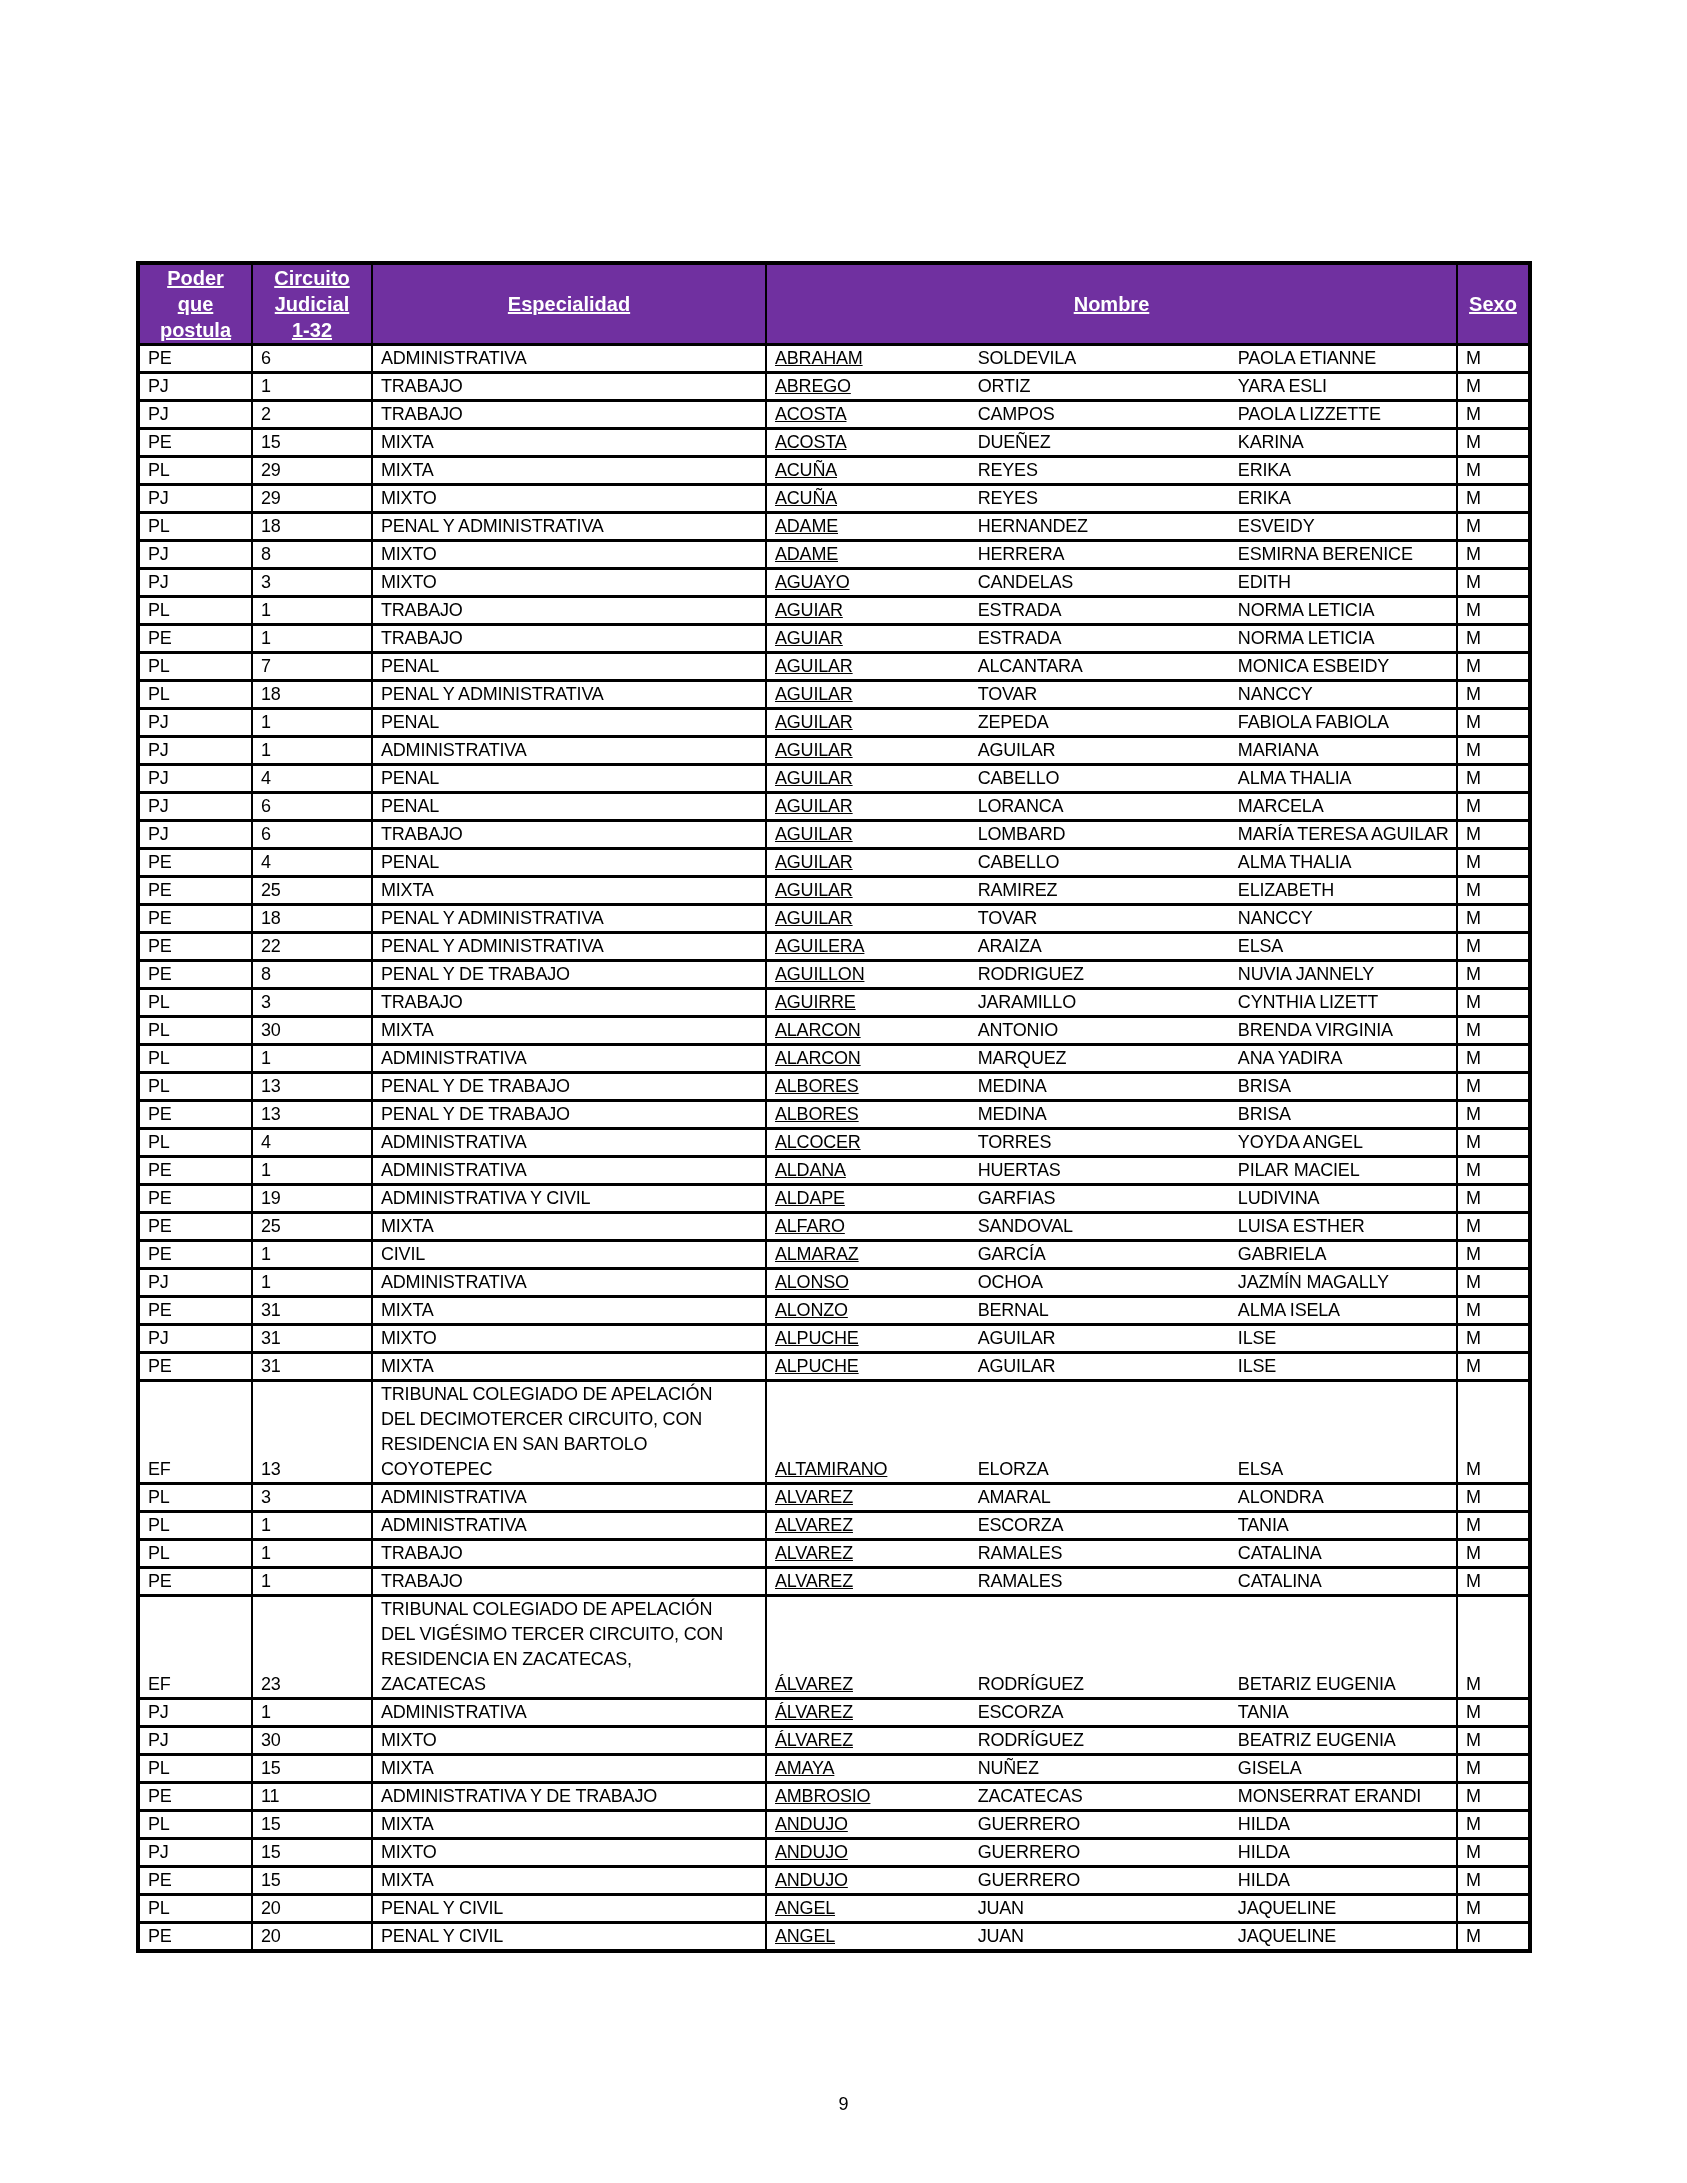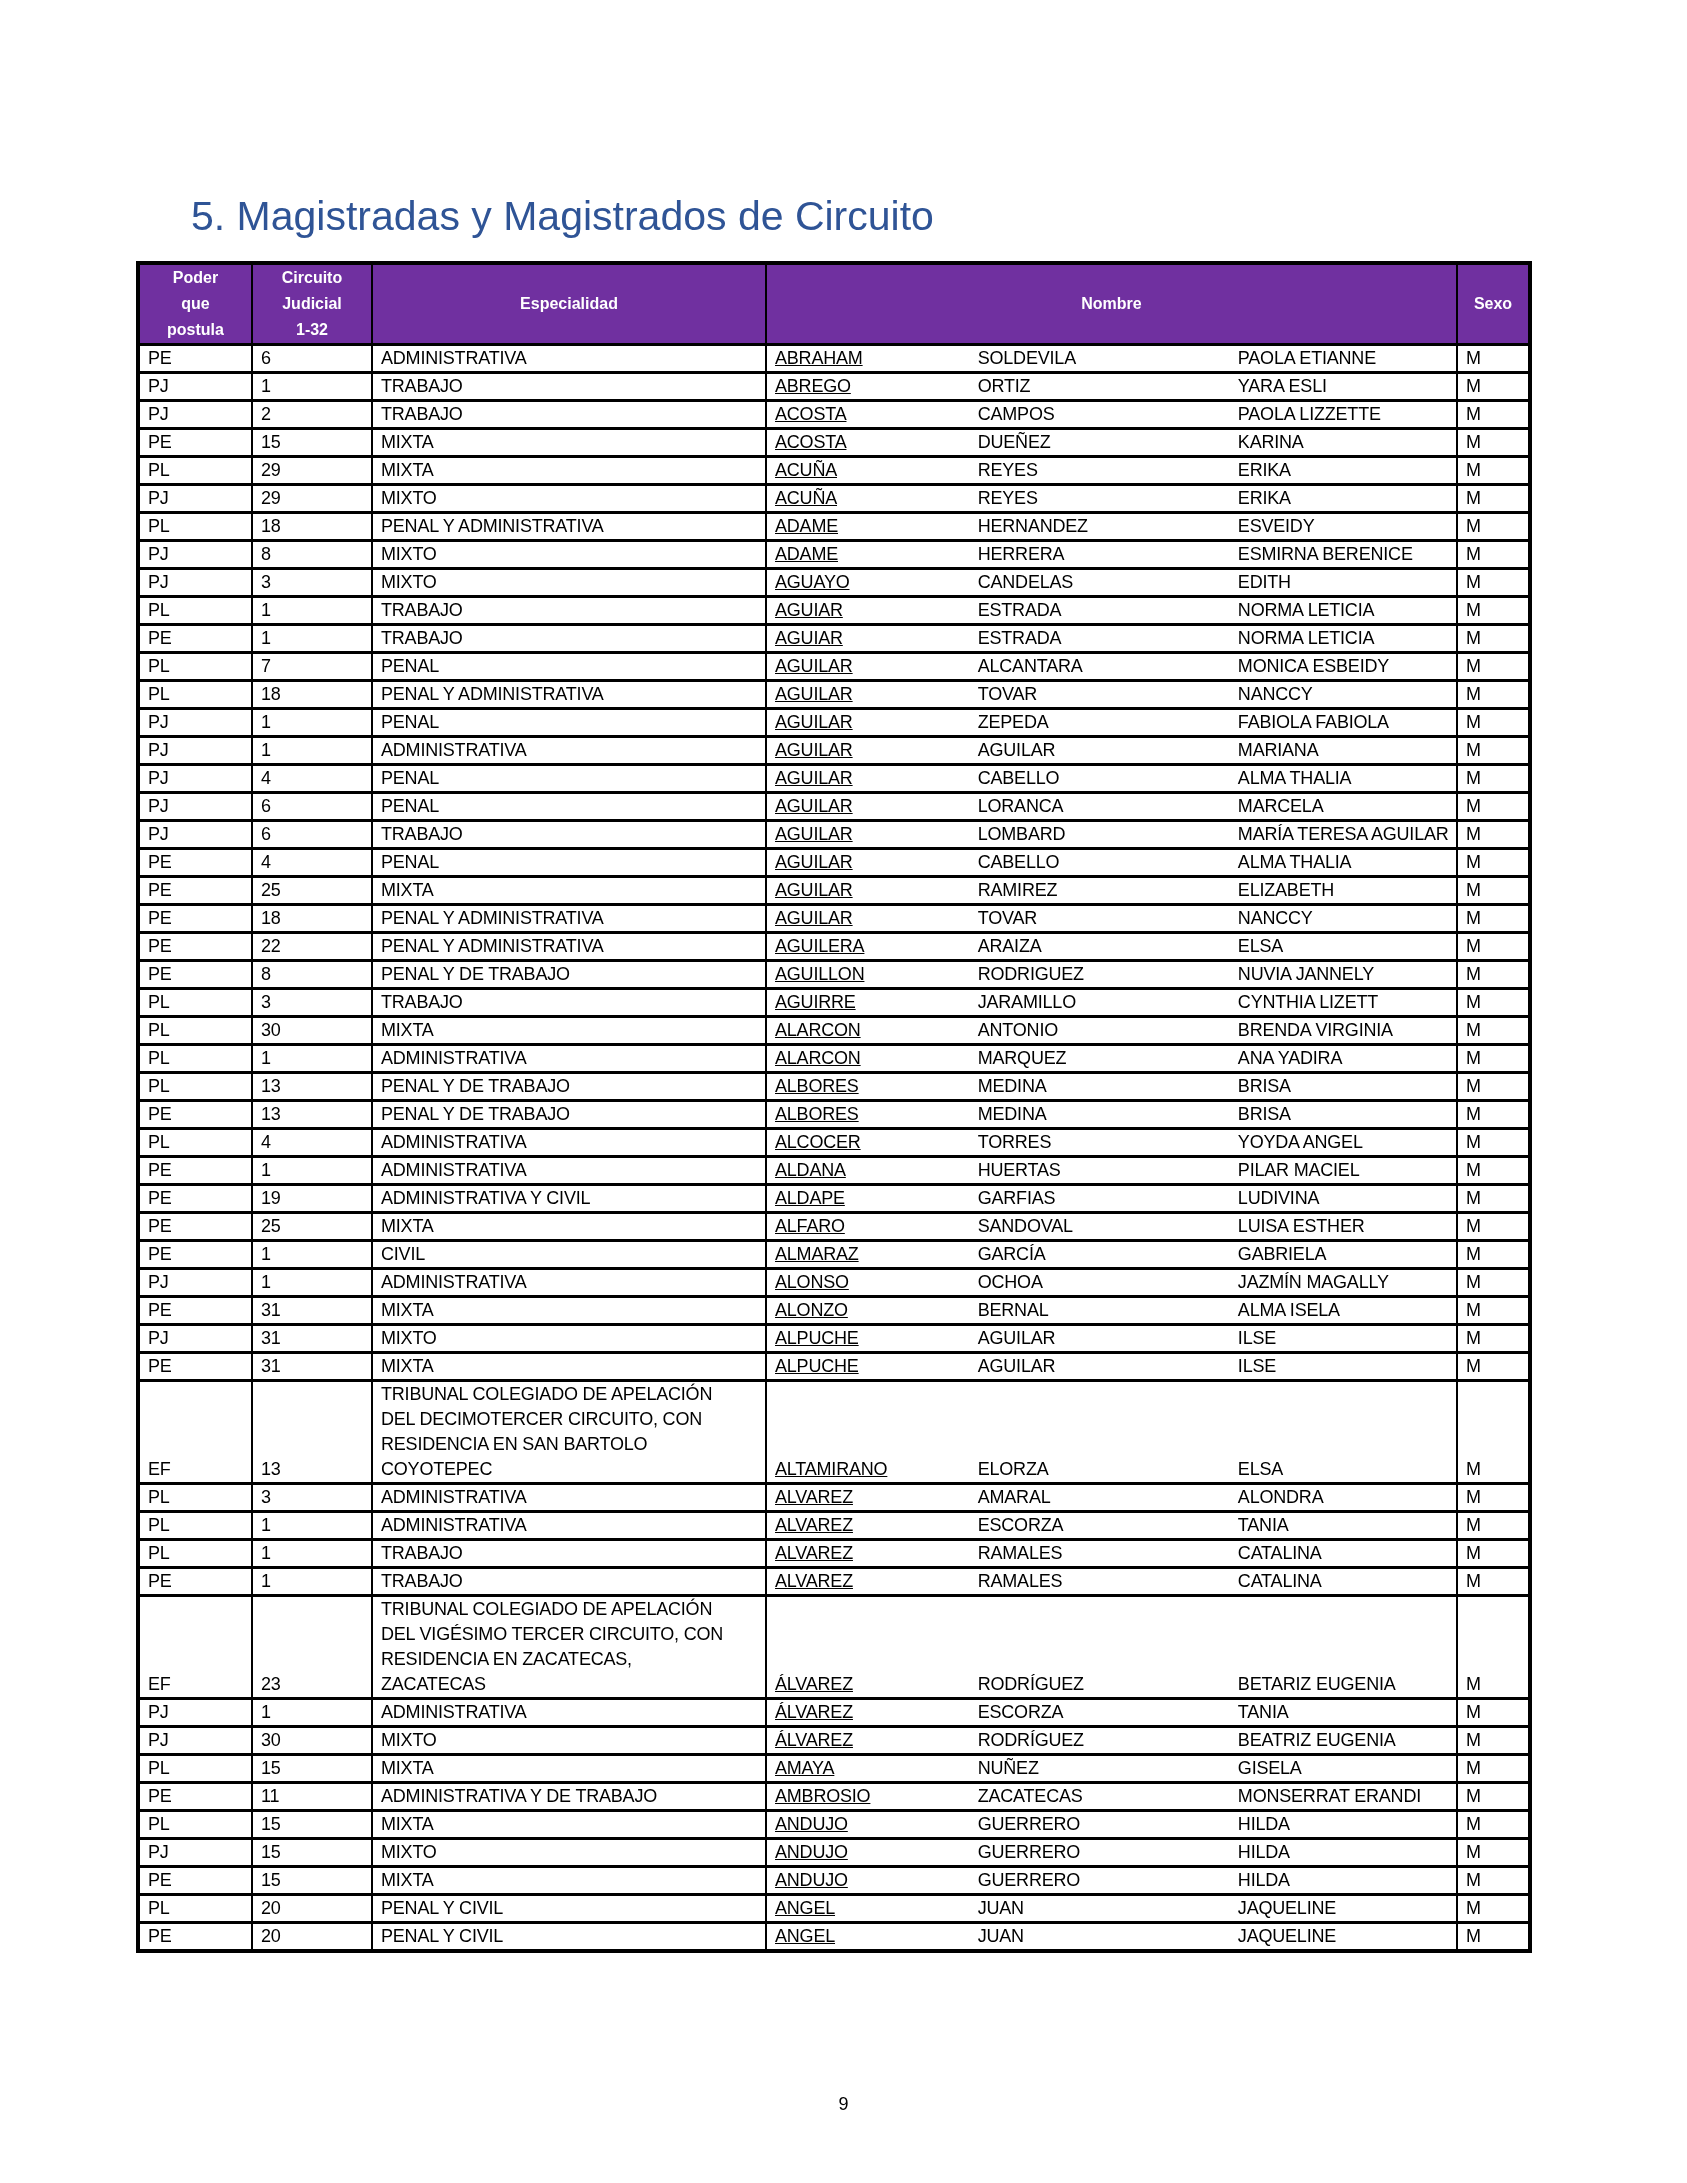--- a/index.html
+++ b/index.html
@@ -45,27 +45,28 @@
     border-left: 2px solid var(--border-color);
     border-right: 2px solid var(--border-color);
     border-top: 3.3px solid var(--border-color);
     border-bottom: 3.3px solid var(--border-color);
     overflow: visible;
   }
   .mag-table th {
     background: var(--header-bg);
     color: var(--header-text);
     font-weight: bold;
-    font-size: 16px;
+    font-size: 20px;
     line-height: 26px;
     text-align: center;
     vertical-align: middle;
     white-space: pre-line;
     height: 76px;
     padding: 0 4px;
+    text-decoration: underline;
   }
   .mag-table td {
     height: 25px;
     padding: 0 5.3px 0 8px;
     font-size: 18px;
     line-height: 25px;
     vertical-align: bottom;
     text-align: left;
     white-space: nowrap;
     letter-spacing: -0.2px;
@@ -89,21 +90,20 @@
     text-align: center;
     font-size: 18px;
     color: #000;
   }
 </style>
 </head>
 <body>
 
 <div class="page">
 
-  <h1 class="doc-title">5. Magistradas y Magistrados de Circuito</h1>
 
   <table class="mag-table">
     <colgroup>
       <col style="width:114px">
       <col style="width:120px">
       <col style="width:394px">
       <col style="width:691px">
       <col style="width:73px">
     </colgroup>
     <thead>

